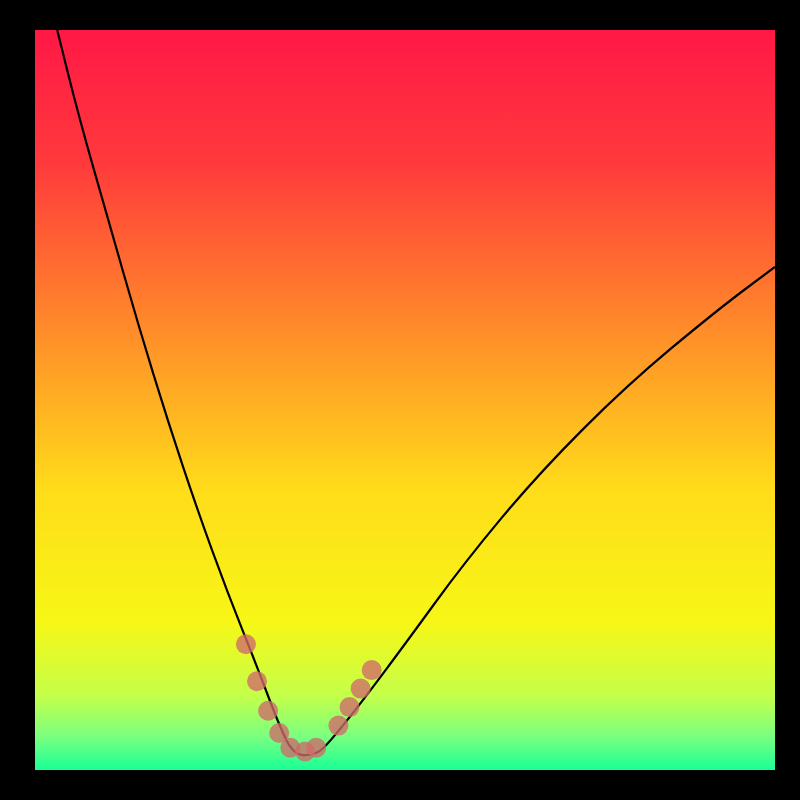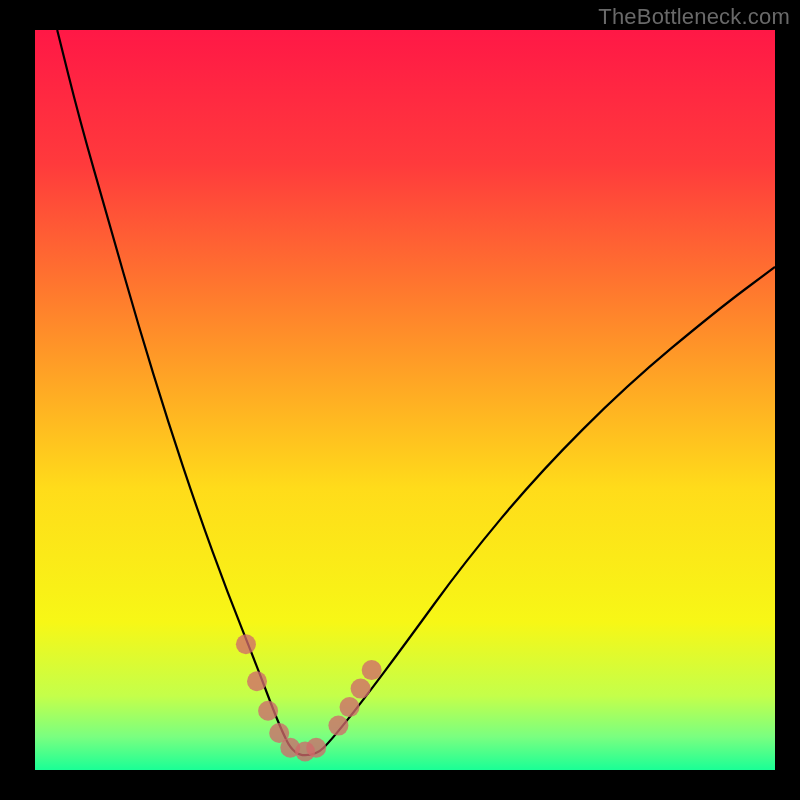--- a/index.html
+++ b/index.html
@@ -28,21 +28,20 @@
     letter-spacing: 0.2px;
   }
   svg {
     display: block;
   }
 </style>
 </head>
 <body>
 
 <div class="container">
-  <div class="watermark">TheBottleneck.com</div>
 
   <svg id="chart-svg" width="800" height="800" viewBox="0 0 800 800">
     <defs>
       <linearGradient id="bg-grad" x1="0" y1="0" x2="0" y2="1">
           <stop offset="0%" stop-color="#ff1846"></stop>
           <stop offset="18%" stop-color="#ff3a3c"></stop>
           <stop offset="40%" stop-color="#ff8a2a"></stop>
           <stop offset="62%" stop-color="#ffdc1a"></stop>
           <stop offset="80%" stop-color="#f7f716"></stop>
           <stop offset="90%" stop-color="#c4ff4a"></stop>

